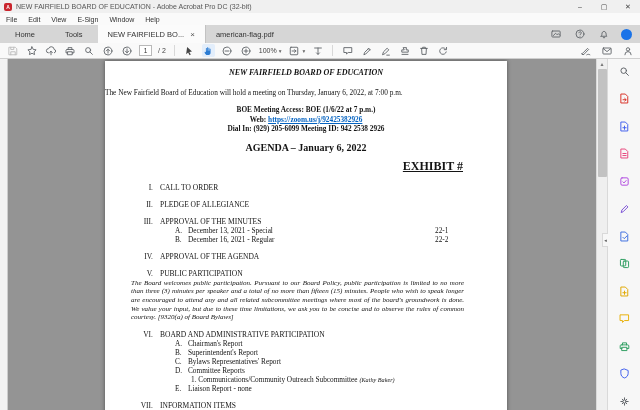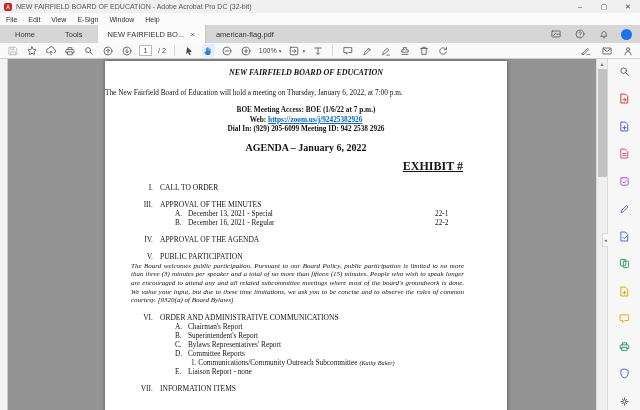--- a/index.html
+++ b/index.html
@@ -284,20 +284,24 @@
       </div>
       <div class="access" style="margin-top:0">Dial In: (929) 205-6099  Meeting ID:  942 2538 2926</div>
       <div class="agenda-head">AGENDA – January 6, 2022</div>
       <div class="exhibit">EXHIBIT #</div>
       <div class="agenda" id="agenda-list">
           <div class="sec">
             <span class="rn">I.</span>
             <span class="stitle">CALL TO ORDER</span>
           </div>
           <div class="sec">
+            <span class="rn">II.</span>
+            <span class="stitle">PLEDGE OF ALLEGIANCE</span>
+          </div>
+          <div class="sec">
             <span class="rn">III.</span>
             <span class="stitle">APPROVAL OF THE MINUTES</span>
           </div>
           <div class="sub">
             <span class="letter">A.</span>
             <span>December 13, 2021 -  Special</span>
             <span class="exh">22-1</span>
           </div>
           <div class="sub">
             <span class="letter">B.</span>
@@ -308,21 +312,21 @@
             <span class="rn">IV.</span>
             <span class="stitle">APPROVAL OF THE AGENDA</span>
           </div>
           <div class="sec">
             <span class="rn">V.</span>
             <span class="stitle">PUBLIC PARTICIPATION</span>
           </div>
           <div class="para">The Board welcomes public participation.  Pursuant to our Board Policy, public participation is limited to no more than three (3) minutes per speaker and a total of no more than fifteen (15) minutes.  People who wish to speak longer are encouraged to attend any and all related subcommittee meetings where most of the board's groundwork is done.  We value your input, but due to these time limitations, we ask you to be concise and to observe the rules of common courtesy. [9320(a) of Board Bylaws]</div>
           <div class="sec">
             <span class="rn">VI.</span>
-            <span class="stitle">ORDER AND ADMINISTRATIVE COMMUNICATIONS</span>
+            <span class="stitle">BOARD AND ADMINISTRATIVE PARTICIPATION</span>
           </div>
           <div class="sub">
             <span class="letter">A.</span>
             <span>Chairman's Report</span>
           </div>
           <div class="sub">
             <span class="letter">B.</span>
             <span>Superintendent's Report</span>
           </div>
           <div class="sub">

